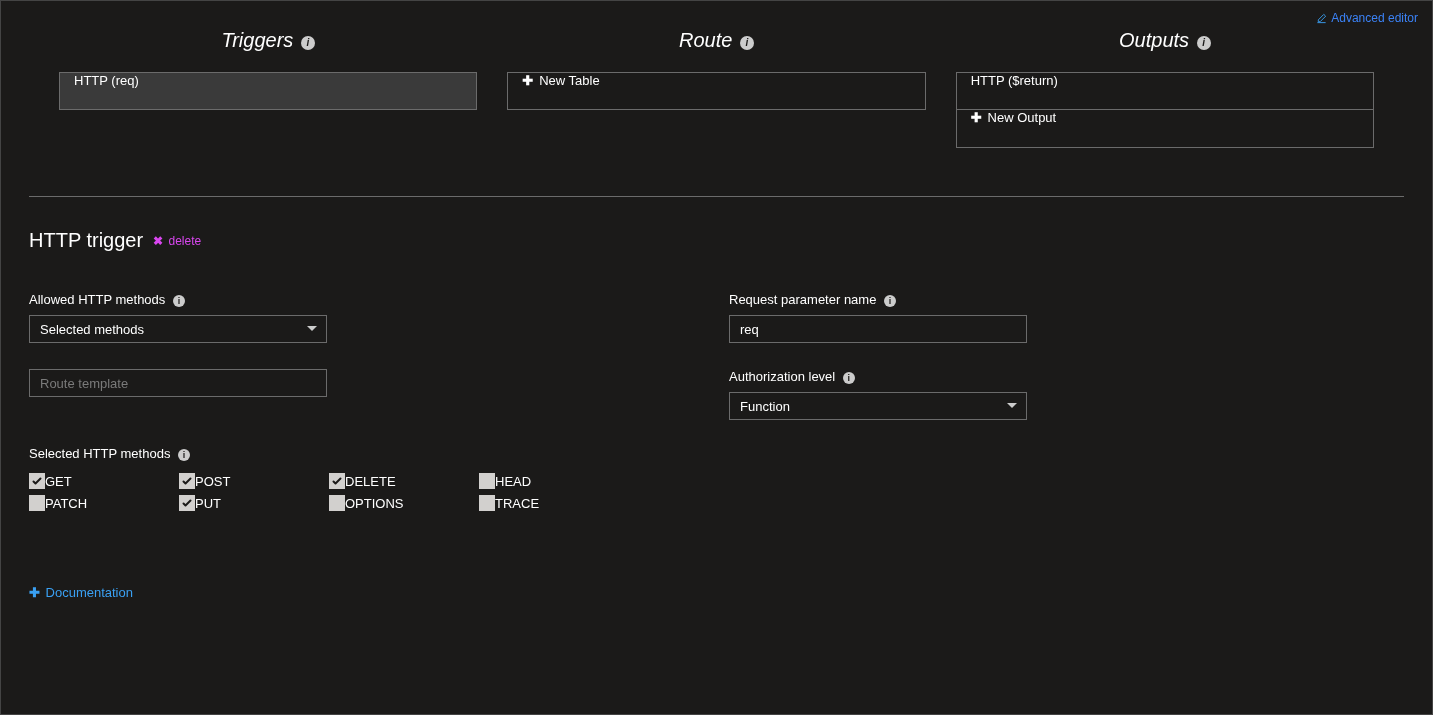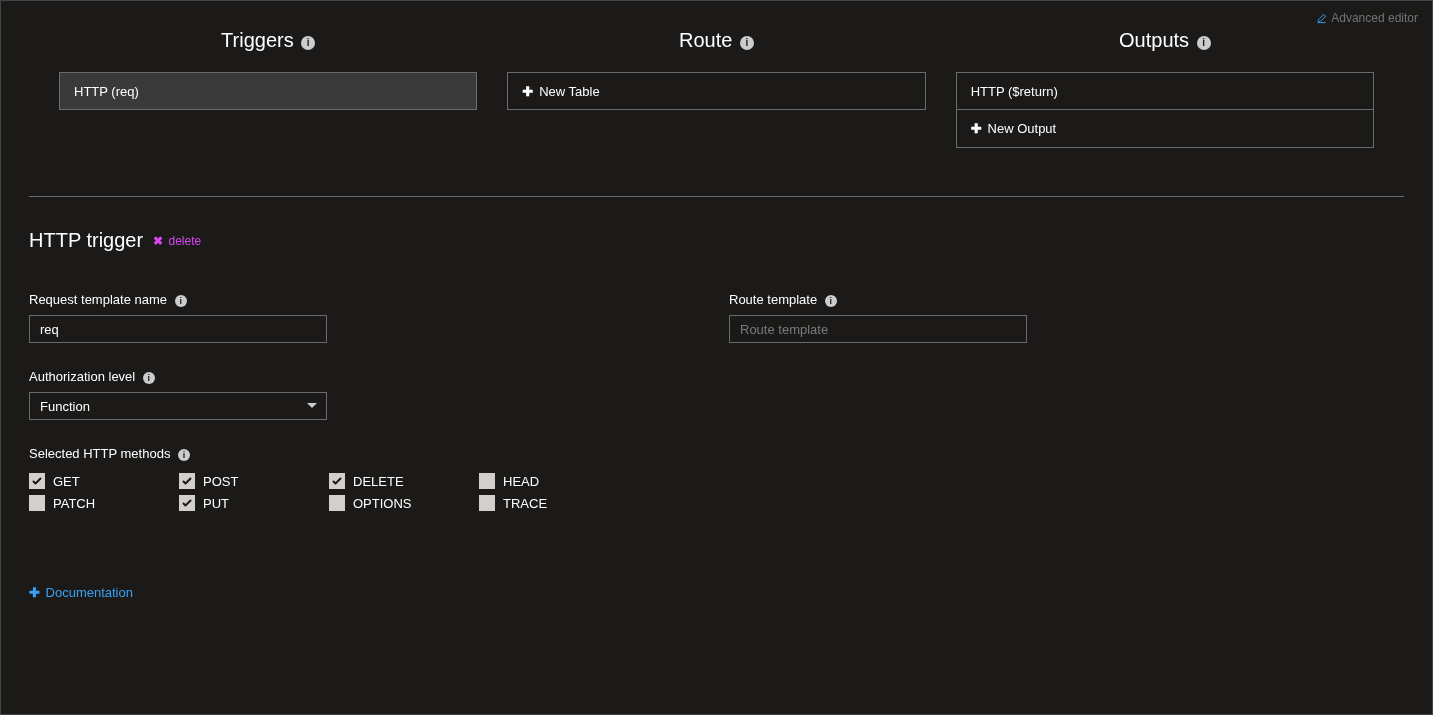--- a/index.html
+++ b/index.html
@@ -12,36 +12,37 @@
     height: 715px;
     border: 1px solid #444;
     position: relative;
     overflow: hidden;
   }
   a { text-decoration: none; }
   .top-link {
     position: absolute;
     top: 10px;
     right: 14px;
-    color: #737373;
+    color: #3b82f6;
     font-size: 12px;
   }
   .top-link svg { vertical-align: -2px; margin-right: 2px; }
   .columns {
     display: flex;
     gap: 30px;
     padding: 28px 58px 0 58px;
   }
   .col { flex: 1; }
   .col-header {
     text-align: center;
     font-size: 20px;
     font-weight: 400;
     margin-bottom: 20px;
     color: #fff;
+    font-style: italic;
   }
   .info-icon {
     display: inline-block;
     width: 14px;
     height: 14px;
     border-radius: 50%;
     background: #ccc;
     color: #1b1a19;
     font-size: 10px;
     font-weight: 700;
@@ -61,21 +62,21 @@
     font-weight: 700;
     line-height: 12px;
     text-align: center;
     vertical-align: 0;
     margin-left: 4px;
   }
   .box {
     border: 1px solid #6b6b6b;
     height: 38px;
     display: flex;
-    align-items: center;
+    align-items: flex-start;
     padding: 0 14px;
     font-size: 13px;
     cursor: pointer;
     margin-bottom: 0;
   }
   .box + .box { border-top: none; }
   .box.selected { background: #3a3a3a; }
   .box .plus-icon { margin-right: 6px; font-weight: 700; }
   .divider {
     border: none;
@@ -143,21 +144,21 @@
   }
   .methods-cols {
     display: flex;
     gap: 0;
     margin-top: 10px;
   }
   .methods-col { width: 150px; }
   .method-row {
     display: flex;
     align-items: center;
-    gap: 8px;
+    gap: 0;
     margin-bottom: 2px;
     height: 20px;
     cursor: pointer;
   }
   .cb {
     width: 16px;
     height: 16px;
     background: #d2d0ce;
     display: inline-flex;
     align-items: center;
@@ -227,34 +228,41 @@
 <div class="detail">
   <div class="detail-header">
     <h2>HTTP trigger</h2>
     <a href="#" class="delete-link">
       <span class="x">✖</span>
       <span>delete</span>
     </a>
   </div>
 
   <div class="form-grid">
-
     <div>
       <div class="field-label">
-        <span>Request template name</span>
+        <span>Allowed HTTP methods</span>
         <span class="info-icon-sm">i</span>
       </div>
-      <input class="field-input" value="req" style="">
+      <div class="select-wrap">
+        <select class="field-select">
+          <option>Selected methods</option>
+        </select>
+      </div>
     </div>
 
     <div>
       <div class="field-label">
-        <span>Route template</span>
+        <span>Request parameter name</span>
         <span class="info-icon-sm">i</span>
       </div>
+      <input class="field-input" value="req" style="">
+    </div>
+
+    <div>
       <input class="field-input" placeholder="Route template" style="">
     </div>
 
     <div>
       <div class="field-label">
         <span>Authorization level</span>
         <span class="info-icon-sm">i</span>
       </div>
       <div class="select-wrap">
         <select class="field-select">

